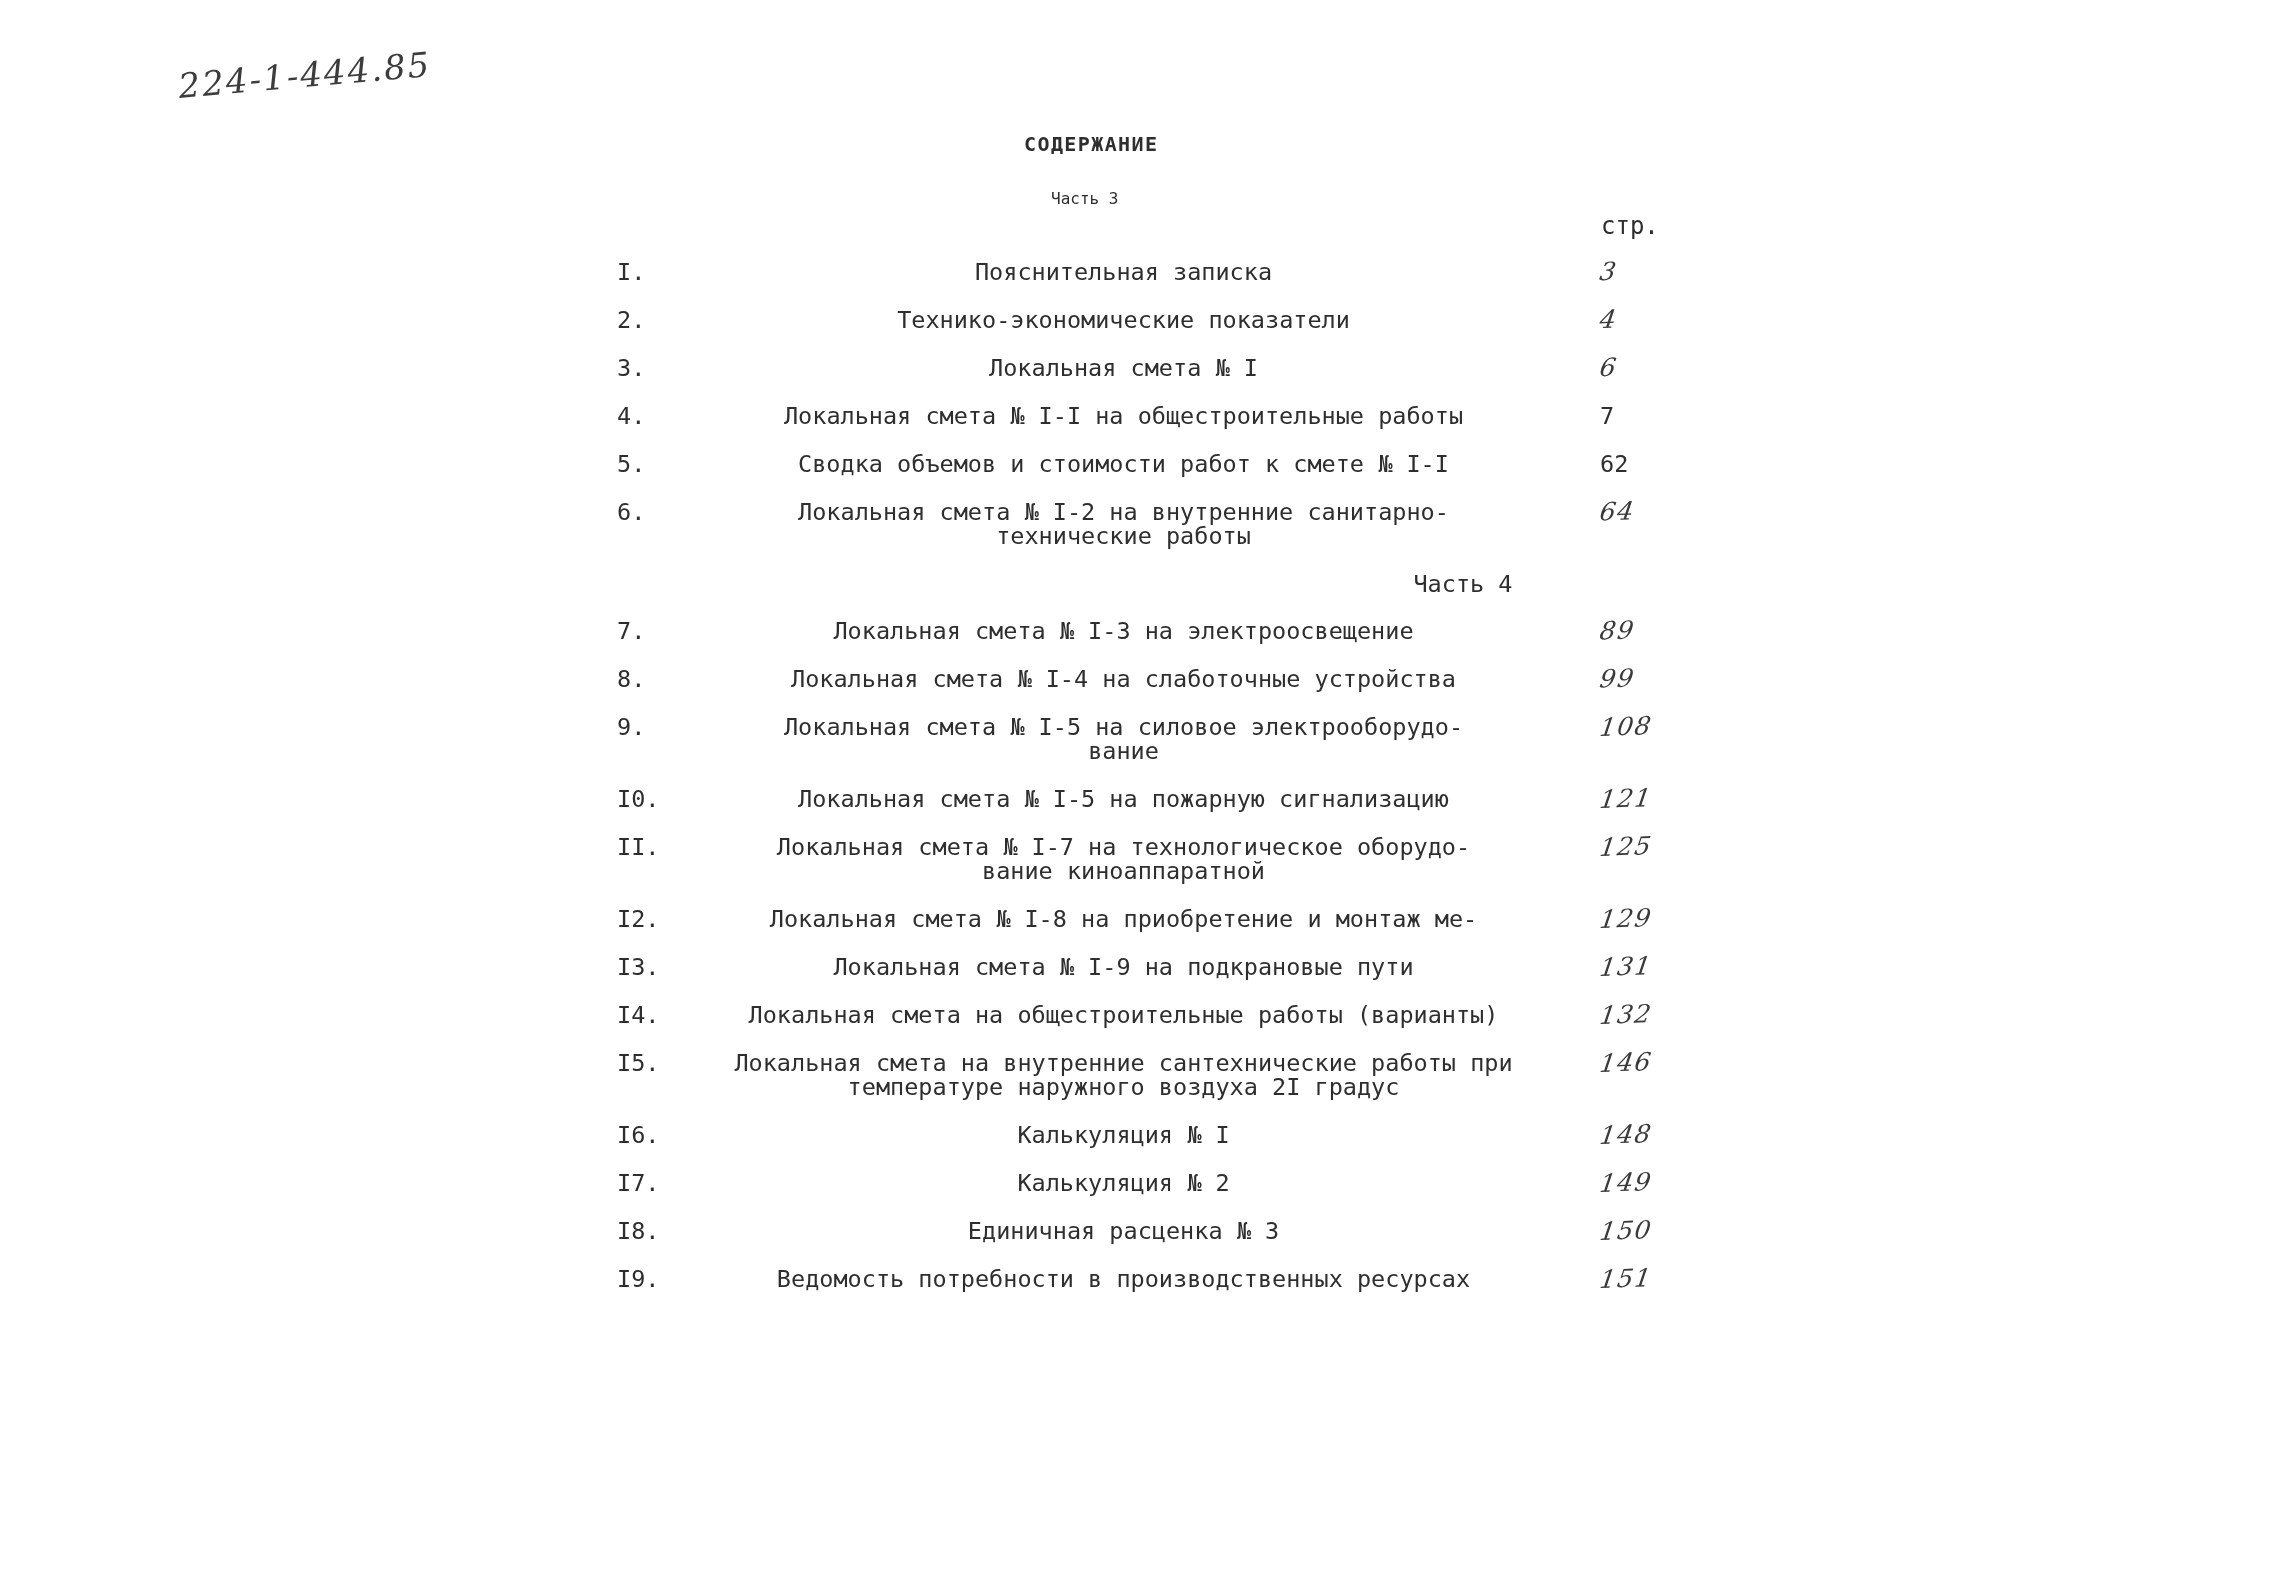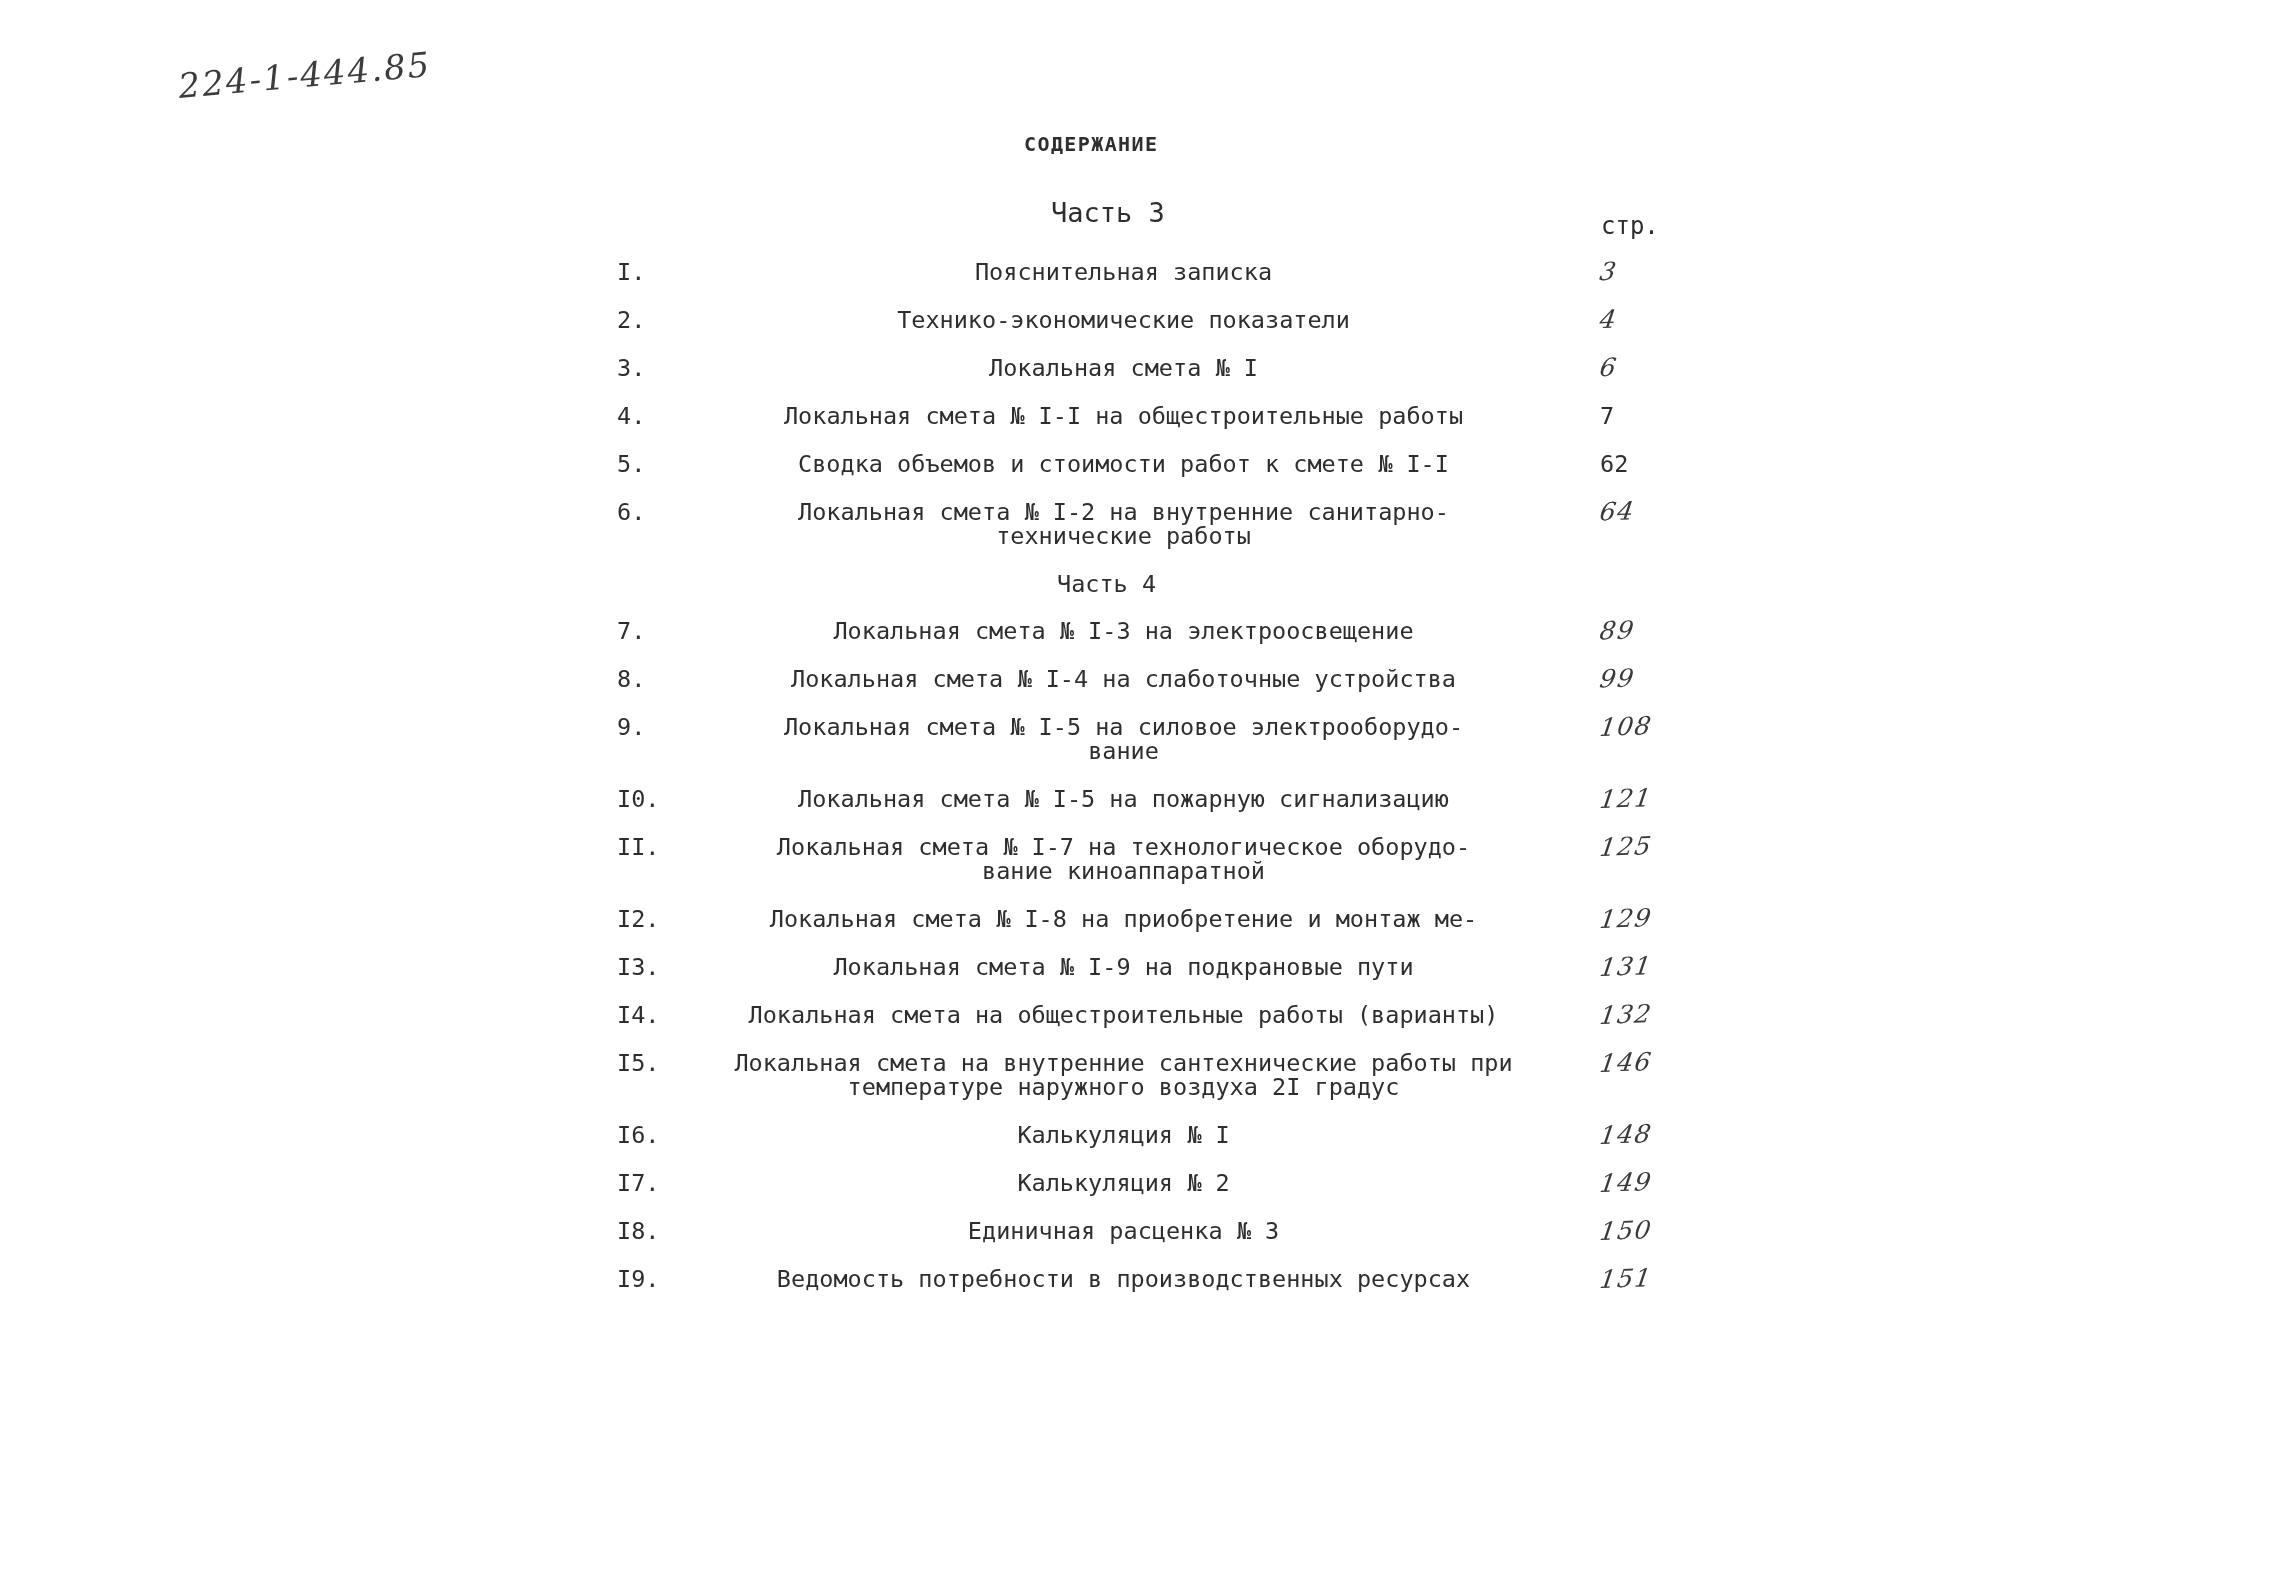--- a/index.html
+++ b/index.html
@@ -33,23 +33,22 @@
     top: 132px;
     font-size: 20px;
     font-weight: bold;
     letter-spacing: 1.4px;
     white-space: nowrap;
   }
   .part-heading-top {
     position: absolute;
     left: 1051px;
     top: 189px;
-    font-size: 27px;
-    white-space: nowrap;
-    margin-top: 8px;
+    font-size: 16px;
+    white-space: nowrap;
   }
   .page-col-header {
     position: absolute;
     left: 1601px;
     top: 212px;
     font-size: 24px;
     white-space: nowrap;
   }
   .toc {
     position: absolute;
@@ -90,20 +89,21 @@
     font-style: italic;
     font-size: 25px;
     letter-spacing: 1.4px;
     color: #3a3a3a;
     transform: skewX(-10deg) rotate(-2deg);
   }
   .part-heading-mid {
     padding-left: 440px;
     margin: 0 0 23px 0;
     white-space: nowrap;
+    text-align: center;
   }
 </style>
 </head>
 <body>
 
 <div class="stamp">224-1-444.85</div>
 
 <div class="doc-title">СОДЕРЖАНИЕ</div>
 
 <div class="part-heading-top">Часть 3</div>

